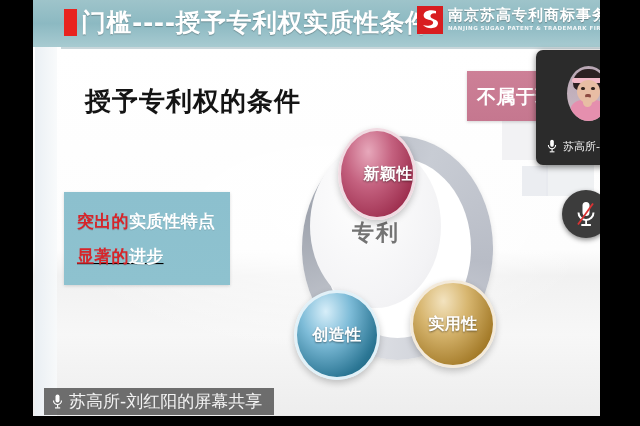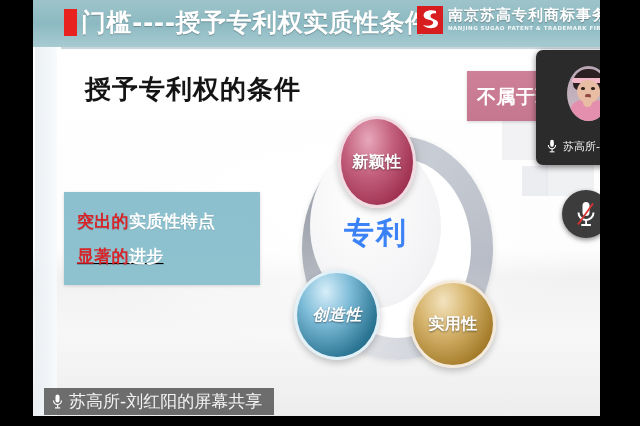--- a/index.html
+++ b/index.html
@@ -39,32 +39,32 @@
   
   #logo{position:absolute;left:384px;top:6px;display:flex;align-items:flex-start;gap:5px;}
   #logo-mark{position:relative;width:26px;height:28px;background:#d81d20;flex:none;}
   #logo-mark svg{position:absolute;left:0;top:0;}
   #logo-text{display:flex;flex-direction:column;}
   #logo-cn{color:#ffffff;font-size:15px;font-weight:bold;letter-spacing:1px;line-height:18px;white-space:nowrap;
         text-shadow:0 1px 1px rgba(0,0,0,.3);}
   #logo-en{color:#f2f6f7;font-size:5.5px;font-weight:bold;letter-spacing:.5px;line-height:9px;white-space:nowrap;}
 
   
-  #headline{position:absolute;left:52px;top:72px;color:#141414;font-size:26px;
+  #headline{position:absolute;left:52px;top:84px;color:#141414;font-size:26px;
         font-weight:bold;letter-spacing:1px;white-space:nowrap;}
 
   
   #pink-box{position:absolute;left:434px;top:71px;width:133px;height:50px;
         background:linear-gradient(to bottom,#cd8097,#c5778f);
         box-shadow:0 1px 3px rgba(0,0,0,.18);}
   #pink-text{position:absolute;left:10px;top:13px;color:#ffffff;font-size:19px;
         font-weight:bold;white-space:nowrap;letter-spacing:.5px;}
 
   
-  #blue-box{position:absolute;left:31px;top:192px;width:196px;height:93px;
+  #blue-box{position:absolute;left:31px;top:192px;width:166px;height:93px;
         background:linear-gradient(to bottom,#8cc0ce,#8ec2cf);
         box-shadow:0 1px 3px rgba(0,0,0,.15);}
   .blue-line{position:absolute;left:13px;font-size:17px;font-weight:bold;white-space:nowrap;
         letter-spacing:.3px;text-shadow:0 1px 0 rgba(0,0,0,.12);}
   #blue-l1{top:18px;}
   #blue-l2{top:53px;text-decoration:underline;}
   .tx-red{color:#d7252a;}
   .tx-white{color:#ffffff;}
 
   
@@ -76,32 +76,32 @@
           linear-gradient(#fff,#fff) padding-box,
           conic-gradient(from 200deg,#cfd2d9,#9fa4ae 25%,#c8ccd4 50%,#b8bcc6 72%,#dfe1e6 100%) border-box;
         box-shadow:0 2px 6px rgba(0,0,0,.10);}
   #ring-inner{position:absolute;left:60px;top:34px;width:131px;height:164px;border-radius:50%;
         background:radial-gradient(ellipse at 40% 30%,#ffffff,#f3f3f5 70%,#e9e9ec 100%);}
 
   .bubble{position:absolute;border-radius:50%;display:flex;align-items:center;justify-content:center;
         box-shadow:0 3px 7px rgba(0,0,0,.22);}
   .bubble span{color:#ffffff;font-size:16px;font-weight:bold;letter-spacing:.5px;
         text-shadow:0 1px 2px rgba(0,0,0,.45);white-space:nowrap;}
-  #bub-top{left:88px;top:6px;width:72px;height:86px;
+  #bub-top{left:88px;top:18px;width:72px;height:86px;
         background:radial-gradient(ellipse at 38% 24%,#e7a8bb 0%,#c4617f 38%,#9e2f4f 78%,#7e1f3c 100%);
-        border:3px solid #f0dbe2;}
-  #bub-left{left:44px;top:160px;width:80px;height:84px;
+        border:3px solid #f0dbe2;justify-content:flex-end;}
+  #bub-left{left:44px;top:180px;width:80px;height:84px;
         background:radial-gradient(ellipse at 36% 22%,#d7eef9 0%,#7ebcd8 34%,#2b7694 74%,#14586f 100%);
-        border:3px solid #e2f1f8;font-style:italic;}
+        border:3px solid #e2f1f8;}
   #bub-right{left:160px;top:170px;width:80px;height:82px;
         background:radial-gradient(ellipse at 38% 22%,#f3e3bf 0%,#d8b771 34%,#a57c2a 76%,#85621a 100%);
         border:3px solid #f3eadb;}
 
   #venn-center{position:absolute;left:76px;top:105px;width:100px;text-align:center;}
-  #venn-center div{color:#3b82f6;font-size:30px;font-weight:bold;line-height:36px;letter-spacing:2px;text-align:center;}
+  #venn-center div{color:#737373;font-size:22px;font-weight:bold;line-height:36px;letter-spacing:2px;text-align:center;}
 
   
   #share-bar{position:absolute;left:11px;top:388px;height:27px;
         background:rgba(72,72,72,.78);display:flex;align-items:center;gap:6px;padding:0 12px 0 8px;}
   #share-bar .lbl{color:#f3f3f3;font-size:17px;white-space:nowrap;}
 
   
   .mic{display:inline-block;position:relative;flex:none;}
   .mic svg{display:block;}
 

